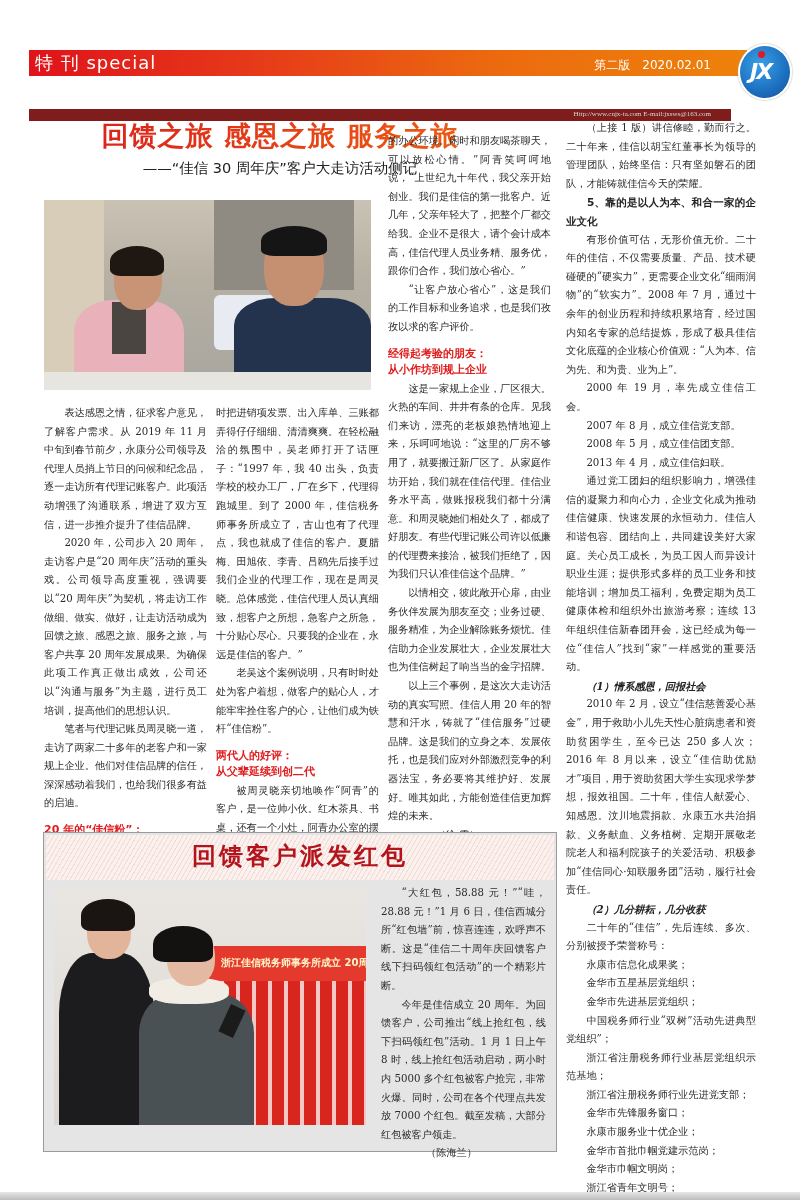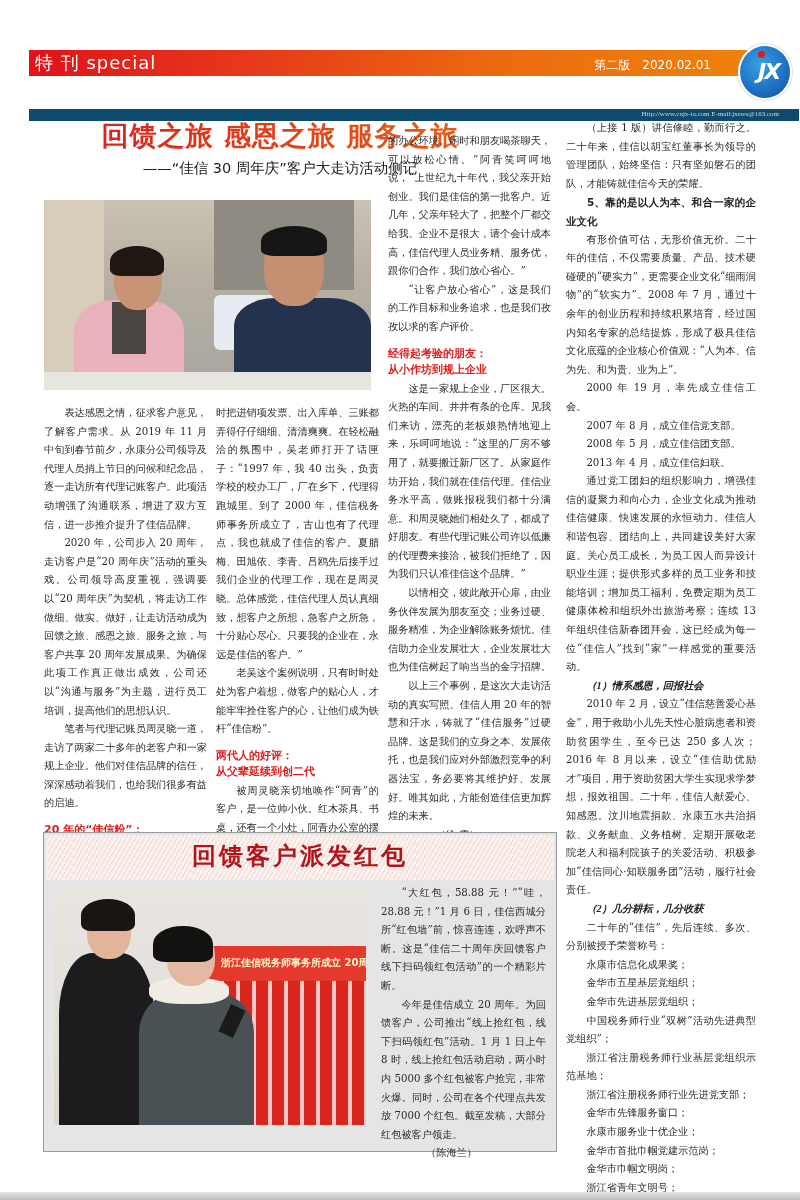--- a/index.html
+++ b/index.html
@@ -7,28 +7,28 @@
          font-family: "DejaVu Serif", "Liberation Serif", serif; color: #2a2a2a; }
 
   
   .masthead { position: absolute; left: 29px; top: 50px; width: 718px; height: 26px;
               background: linear-gradient(90deg, #e0131b 0%, #e6381a 30%, #ec6a0f 65%, #ee820a 100%); }
   .masthead-title { position: absolute; left: 6px; top: 1px; font-family: "DejaVu Sans", sans-serif;
                     font-size: 18px; color: #fff; letter-spacing: 1px; white-space: nowrap; }
   .masthead-right { position: absolute; right: 36px; top: 7px; font-family: "DejaVu Sans", sans-serif;
                     font-size: 12px; color: #fff; white-space: nowrap; }
   .masthead-right span { margin-left: 12px; }
-  .subbar { position: absolute; left: 29px; top: 77px; width: 770px; height: 12px; background: #0c4a6e; margin-top: 32px; }
+  .subbar { position: absolute; left: 29px; top: 77px; width: 702px; height: 12px; background: #7f1d1d; margin-top: 32px; }
   .subbar-text { position: absolute; right: 20px; top: 1px; font-family: "Liberation Serif", serif;
                  font-size: 7px; color: #d8d8d8; white-space: nowrap; }
   .logo { position: absolute; left: 738px; top: 44px; width: 50px; height: 52px; border-radius: 50%;
           background: radial-gradient(circle at 40% 35%, #3aa0e6 0%, #1c6fc0 60%, #174f95 100%);
           border: 2px solid #ffffff; box-shadow: 0 0 2px #999; overflow: hidden; }
   .logo-dot { position: absolute; left: 18px; top: 5px; width: 7px; height: 7px; border-radius: 50%; background: #e01b22; }
-  .logo-text { position: absolute; left: 18px; top: 13px; font-family: "DejaVu Sans", sans-serif; font-weight: bold;
+  .logo-text { position: absolute; left: 10px; top: 13px; font-family: "DejaVu Sans", sans-serif; font-weight: bold;
                font-style: italic; font-size: 22px; color: #ffffff; letter-spacing: -2px; }
 
   
   .headline { position: absolute; left: 0; top: 118px; width: 560px; text-align: center;
               font-family: "DejaVu Serif", serif; font-weight: bold; font-size: 27px; letter-spacing: 1px;
               background: linear-gradient(90deg, #d9141b, #ef6b12); -webkit-background-clip: text; background-clip: text;
               color: transparent; white-space: nowrap; }
   .subhead { position: absolute; left: 0; top: 159px; width: 560px; text-align: center;
              font-family: "DejaVu Sans", sans-serif; font-size: 14.5px; color: #222; white-space: nowrap; }
 
@@ -56,21 +56,21 @@
   .col p.noindent { text-indent: 0; }
   .col p.sig { text-align: center; text-indent: 0; padding-right: 24px; }
   .col .gap { height: 9px; }
   .sect { font-family: "DejaVu Sans", sans-serif; font-weight: bold; font-size: 11px; color: #e11c1c;
           line-height: 16px; margin: 0; text-indent: 0 !important; }
   .col1 { left: 44px; top: 404px; width: 163px; }
   .col2 { left: 216px; top: 404px; width: 163px; }
   .col3 { left: 388px; top: 132px; width: 163px; }
   .col4 { left: 566px; top: 119px; width: 190px; }
   .col4 .bh { font-family: "DejaVu Sans", sans-serif; font-weight: bold; font-size: 10.5px; color: #222; }
-  .col4 .bhi { font-weight: bold; font-style: italic; color: #222; font-family: Liberation Serif, serif; }
+  .col4 .bhi { font-weight: bold; font-style: italic; color: #222; }
   .col4 .item { text-indent: 2em; }
 
   
   .box { position: absolute; left: 43px; top: 832px; width: 512px; height: 318px; border: 1px solid #9a9a9a; background: #e5e5e5; }
   .box-head { position: absolute; left: 2px; top: 2px; width: 508px; height: 45px;
               background: repeating-linear-gradient(-60deg, #fbf1ee 0px, #fbf1ee 3px, #f3dcd6 3px, #f3dcd6 4px); }
   .box-title { position: absolute; left: 0; top: 5px; width: 508px; text-align: center; font-family: "DejaVu Sans", sans-serif;
                font-weight: bold; font-size: 24px; letter-spacing: 3px; color: #b3141b; }
   .photo2 { position: absolute; left: 10px; top: 55px; width: 312px; height: 237px; overflow: hidden;
             background: linear-gradient(180deg, #e9e6e2 0%, #dcd7d0 100%); }

